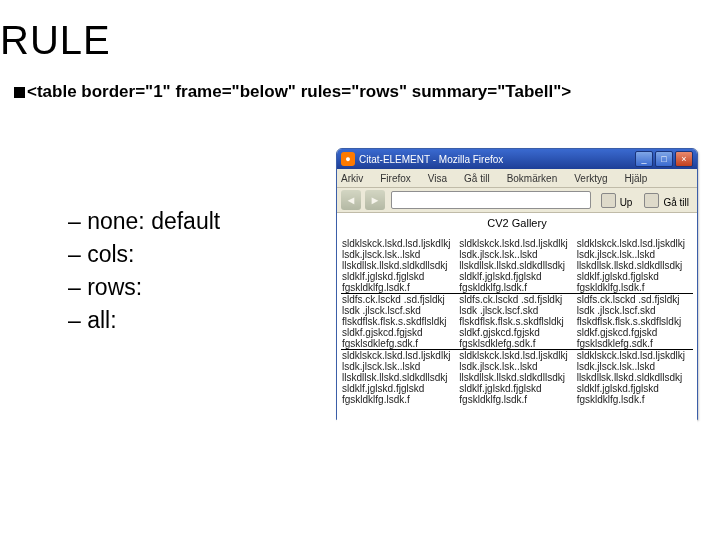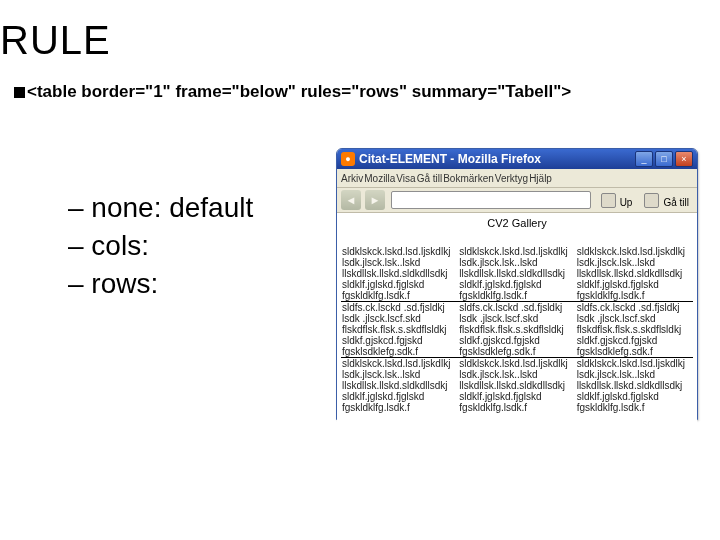--- a/index.html
+++ b/index.html
@@ -1,70 +1,71 @@
 <!DOCTYPE html>
 <html><head>
 <meta charset="utf-8">
 <style>
 html,body{margin:0;padding:0;width:720px;height:540px;background:#fff;font-family:Arial,Helvetica,sans-serif;color:#000;overflow:hidden}
 .slide{position:relative;width:720px;height:540px}
 .title{position:absolute;top:18px;left:0;width:720px;text-align:left;font-size:40px;letter-spacing:1px}
 .code-line-wrap{position:absolute;top:82px;left:14px;font-size:17px;font-weight:bold}
 .black-sq{display:inline-block;width:11px;height:11px;background:#000;vertical-align:middle;margin-right:2px}
-.bullets{position:absolute;top:192px;left:68px;font-size:28px}
+.bullets{position:absolute;top:208px;left:68px;font-size:23px}
 .bullets .row{margin-bottom:6px}
 
 
 .browser{position:absolute;top:148px;left:336px;width:360px;height:270px;border:1px solid #3b5ea8;border-radius:6px 6px 0 0;background:#ece9d8;font-family:Tahoma,Arial,sans-serif;font-size:10px;box-shadow:1px 1px 2px rgba(0,0,0,.2)}
 .tbar{height:20px;background:linear-gradient(#3a6ad0,#1e3f97);border-radius:5px 5px 0 0;display:flex;align-items:center;padding:0 4px;color:#fff}
 .tbar .ficon{width:14px;height:14px;background:#ff7a00;border-radius:3px;margin-right:4px;display:flex;align-items:center;justify-content:center;font-size:9px;font-weight:bold;color:#fff}
-.tbar .ttxt{flex:1;font-size:12px;font-weight:bold}
+.tbar .ttxt{flex:1;font-size:10px;font-weight:normal}
 .wbtn{width:16px;height:14px;margin-left:2px;border:1px solid #1a347a;border-radius:2px;background:linear-gradient(#7fa6e6,#3a6ad0);display:flex;align-items:center;justify-content:center;color:#fff;font-size:9px;cursor:pointer}
 .wbtn.close{background:linear-gradient(#e98a6e,#c2401f)}
-.menubar{height:18px;background:#ece9d8;border-bottom:1px solid #c0bba8;display:flex;align-items:center;padding-left:4px;gap:1px;color:#333}
+.menubar{height:18px;background:#ece9d8;border-bottom:1px solid #c0bba8;display:flex;align-items:center;padding-left:4px;gap:17px;color:#333}
 .menubar span{text-decoration:underline dotted transparent}
 .toolbar{height:24px;background:#ece9d8;border-bottom:1px solid #c0bba8;display:flex;align-items:center;padding:0 4px;gap:4px}
 .nav{width:20px;height:20px;border-radius:3px;background:linear-gradient(#a8d063,#5a9a1f);display:flex;align-items:center;justify-content:center;color:#fff;font-size:11px}
 .nav.dis{filter:grayscale(.8) opacity(.5)}
 .addr{flex:1;height:16px;background:#fff;border:1px solid #8f8f8f;border-radius:2px;margin:0 2px}
 .tbtn{display:flex;align-items:flex-end;gap:4px;padding:0 4px}
 .tbtn .ico{width:13px;height:13px;border:1px solid #888;border-radius:2px;background:#dedaca}
 .page{background:#fff;height:206px;overflow:hidden;padding:2px 4px}
-.pgtitle{text-align:center;font-size:11px;margin:2px 0 17px 0}
+.pgtitle{text-align:center;font-size:11px;margin:2px 0 9px 0}
 table.demo{border-collapse:collapse;width:100%;font-size:10px;line-height:1.1;color:#222}
 table.demo td{padding:0 1px;vertical-align:top;border:0}
 table.demo tr.sep td{border-bottom:1px solid #000}
 </style>
 </head>
 <body>
 <div class="slide">
 
 <div class="title">RULE</div>
 
 <div class="code-line-wrap">
   <span class="black-sq"></span><span>&lt;table border="1"  frame="below" rules="rows" summary="Tabell"&gt;</span>
 </div>
 
 <div class="bullets">
   <div class="row">– none: default</div>
   <div class="row">– cols:</div>
   <div class="row">– rows:</div>
+  <div class="row">– all:</div>
 </div>
 
 <div class="browser">
   <div class="tbar">
     <div class="ficon">●</div>
     <div class="ttxt">Citat-ELEMENT - Mozilla Firefox</div>
     <div class="wbtn">_</div>
     <div class="wbtn">□</div>
     <div class="wbtn close">×</div>
   </div>
   <div class="menubar">
     <span>Arkiv</span>
-    <span>Mozilla</span>
+    <span>Firefox</span>
     <span>Visa</span>
     <span>Gå till</span>
     <span>Bokmärken</span>
     <span>Verktyg</span>
     <span>Hjälp</span>
   </div>
   <div class="toolbar">
     <div class="nav dis">◄</div>
     <div class="nav dis">►</div>
     <div class="addr"></div>

